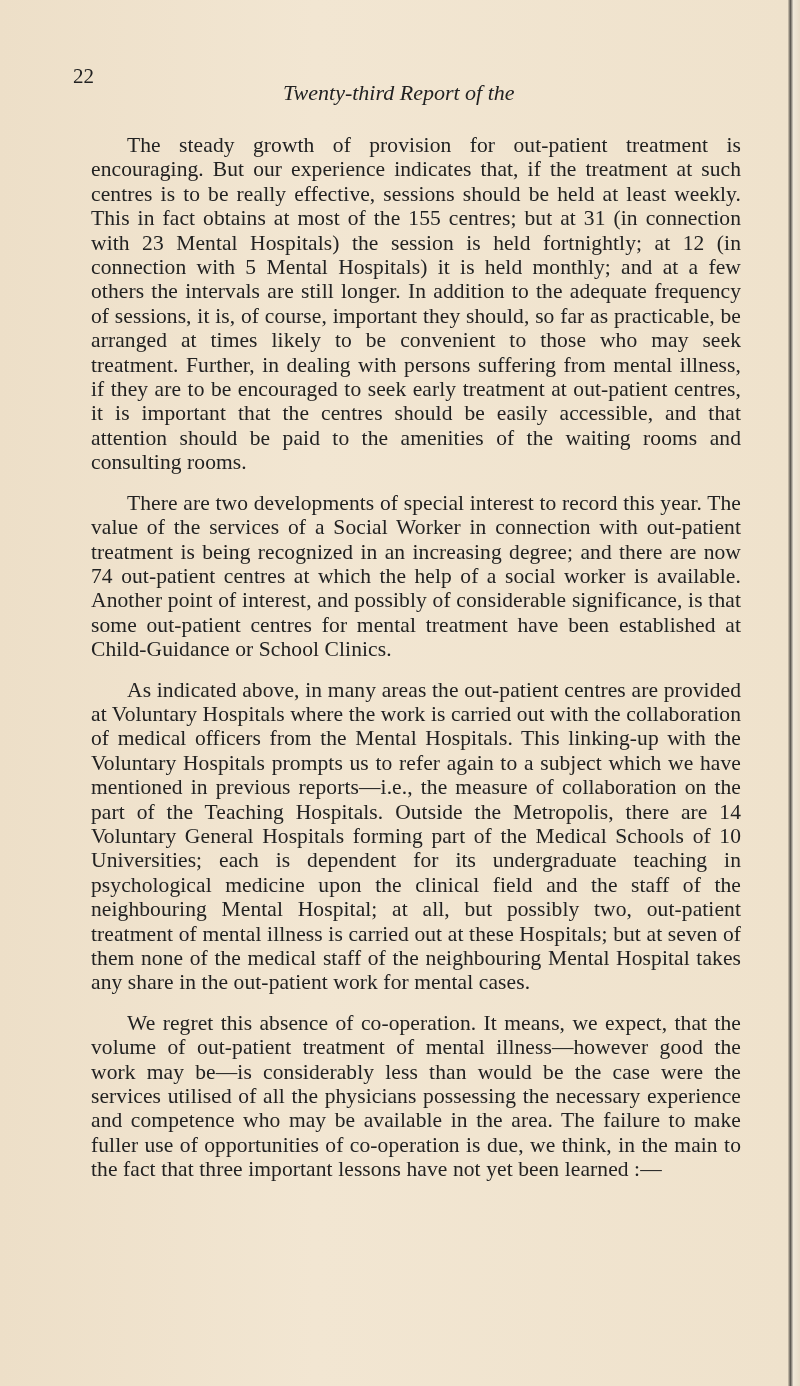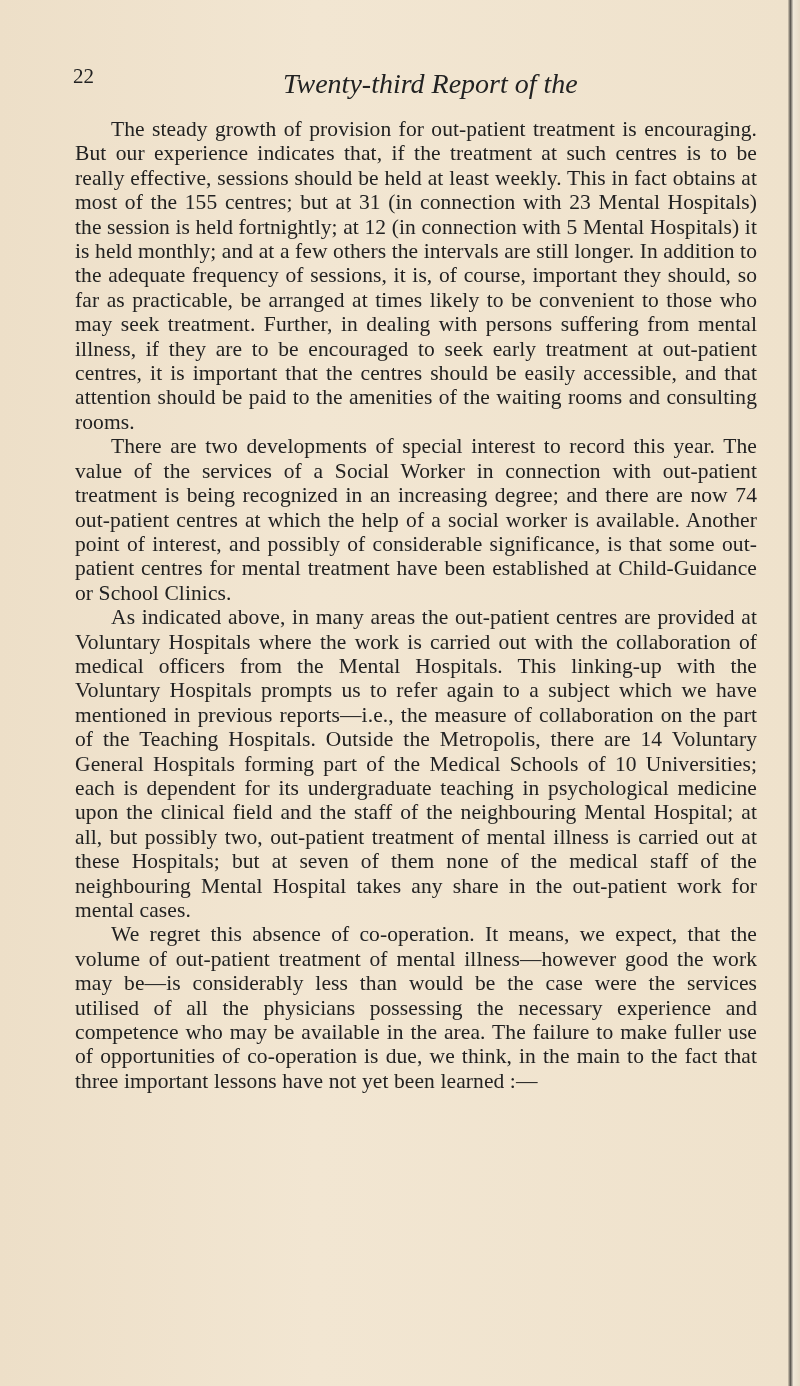--- a/index.html
+++ b/index.html
@@ -33,38 +33,38 @@
       height: 30px;
     }
     .page-number {
       position: absolute;
       left: 0; top: 0;
       font-family: "Liberation Serif", serif;
       font-size: 21px;
     }
     .header-title {
       position: absolute;
-      left: 210px; top: 4px;
+      left: 210px; top: 16px;
       font-family: "Liberation Serif", serif;
       font-style: italic;
-      font-size: 28px;
+      font-size: 22px;
     }
     .body-text {
       position: absolute;
       top: 117px;
       left: 75px;
       width: 682px;
       font-family: "Liberation Serif", serif;
       font-size: 21.5px;
       line-height: 24.4px;
       text-align: justify;
       letter-spacing: 0.1px;
     }
     .body-text p {
-      margin: 0;
+      margin: 16px;
       text-indent: 36px;
     }
   </style>
 </head>
 <body>
 
 <div class="page">
   <div class="running-head">
     <span class="page-number">22</span>
     <span class="header-title">Twenty-third Report of the</span>

